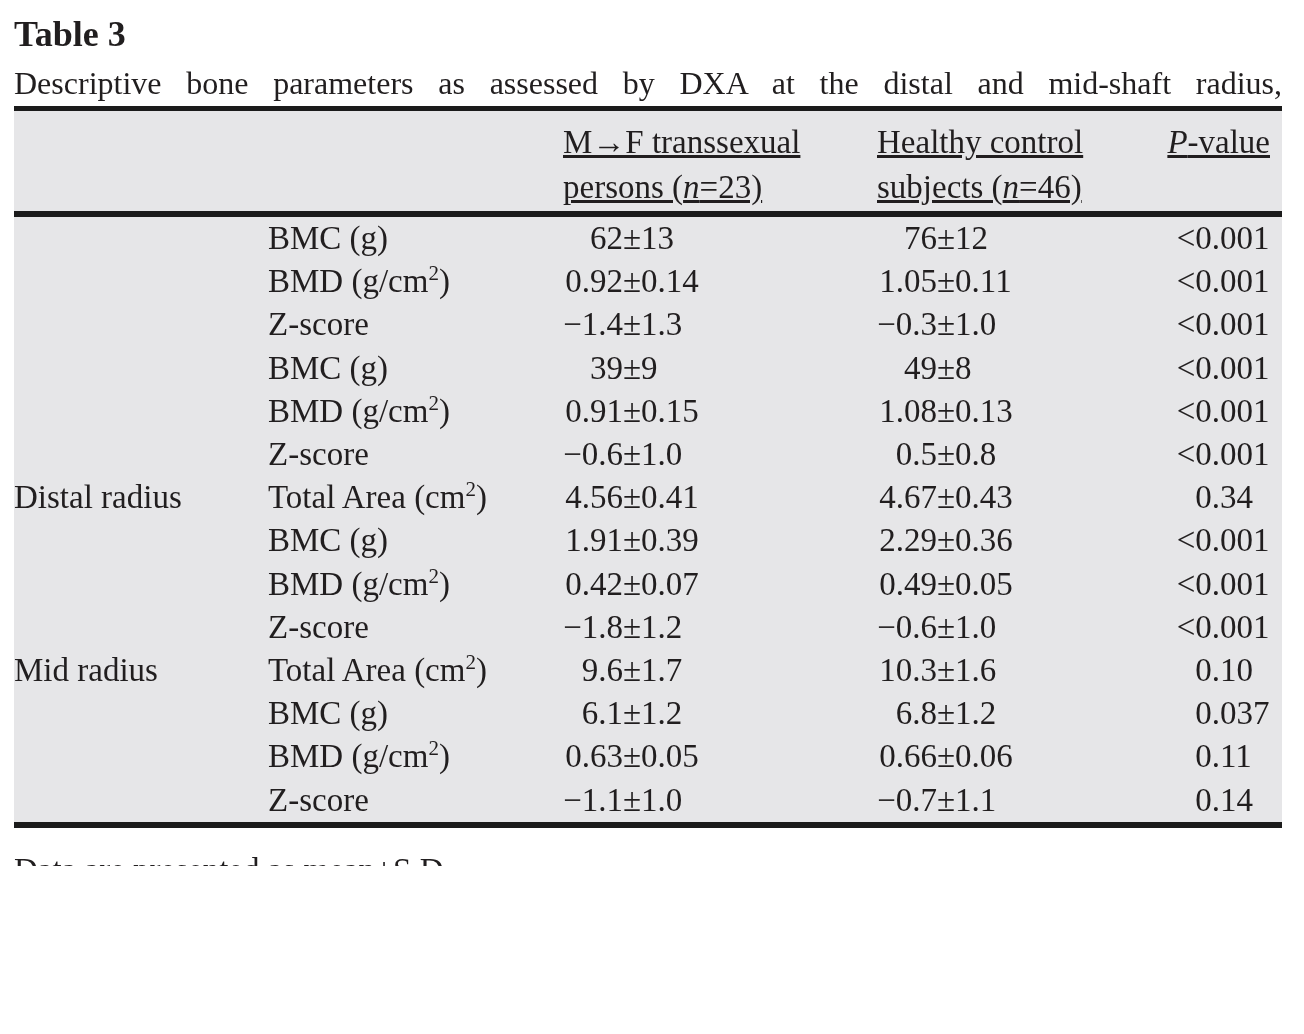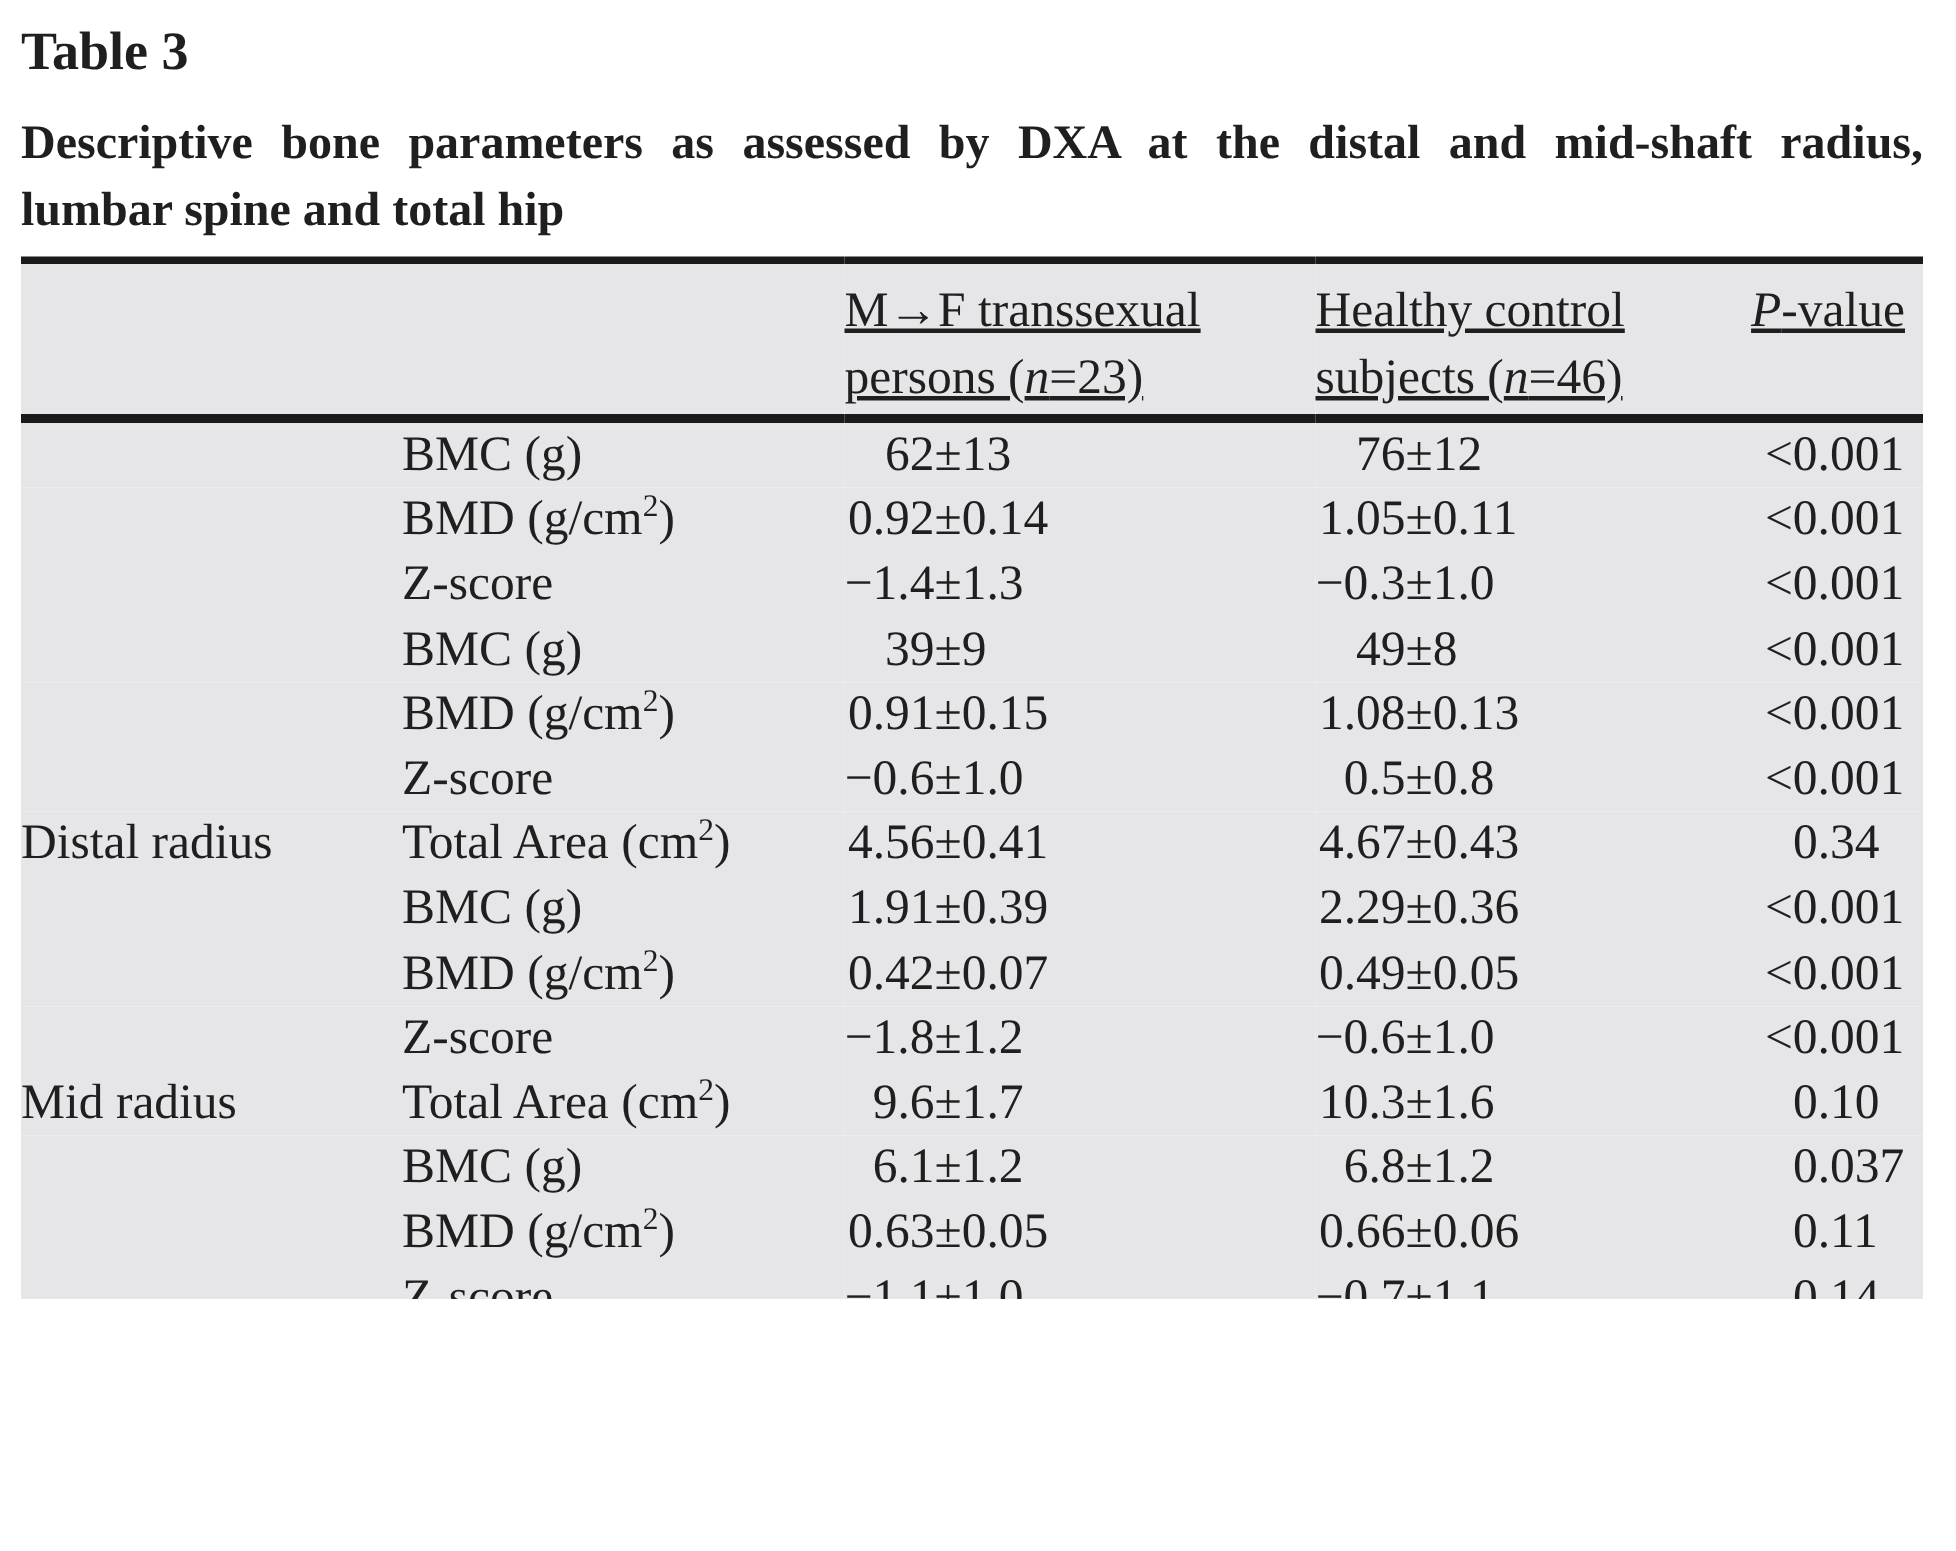--- a/index.html
+++ b/index.html
@@ -12,21 +12,21 @@
     color: var(--text-color, #211e1f);
     overflow: hidden;
   }
   .content { padding: 12px 22px 0 14px; }
 
   .title {
     font-size: 36px;
     font-weight: bold;
     line-height: 44px;
   }
-  .caption { margin-top: 16px; font-weight: bold; }
+  .caption { margin-top: 5px; }
   .cap1 {
     font-size: 32px;
     line-height: 45px;
     text-align: justify;
     text-align-last: justify;
     white-space: nowrap;
   }
   .cap2 {
     font-size: 32px;
     line-height: 45px;
@@ -86,21 +86,20 @@
 </head>
 <body>
 
 <div class="page">
   <div class="content">
 
     <div class="title">Table 3</div>
 
     <div class="caption">
       <div class="cap1">Descriptive bone parameters as assessed by DXA at the distal and mid-shaft radius,</div>
-      <div class="cap2">lumbar spine and total hip</div>
     </div>
 
     <table class="datatable">
       <colgroup>
         <col class="w1">
           <col class="w2">
           <col class="w3">
           <col class="w4">
           <col class="w5">
       </colgroup>

